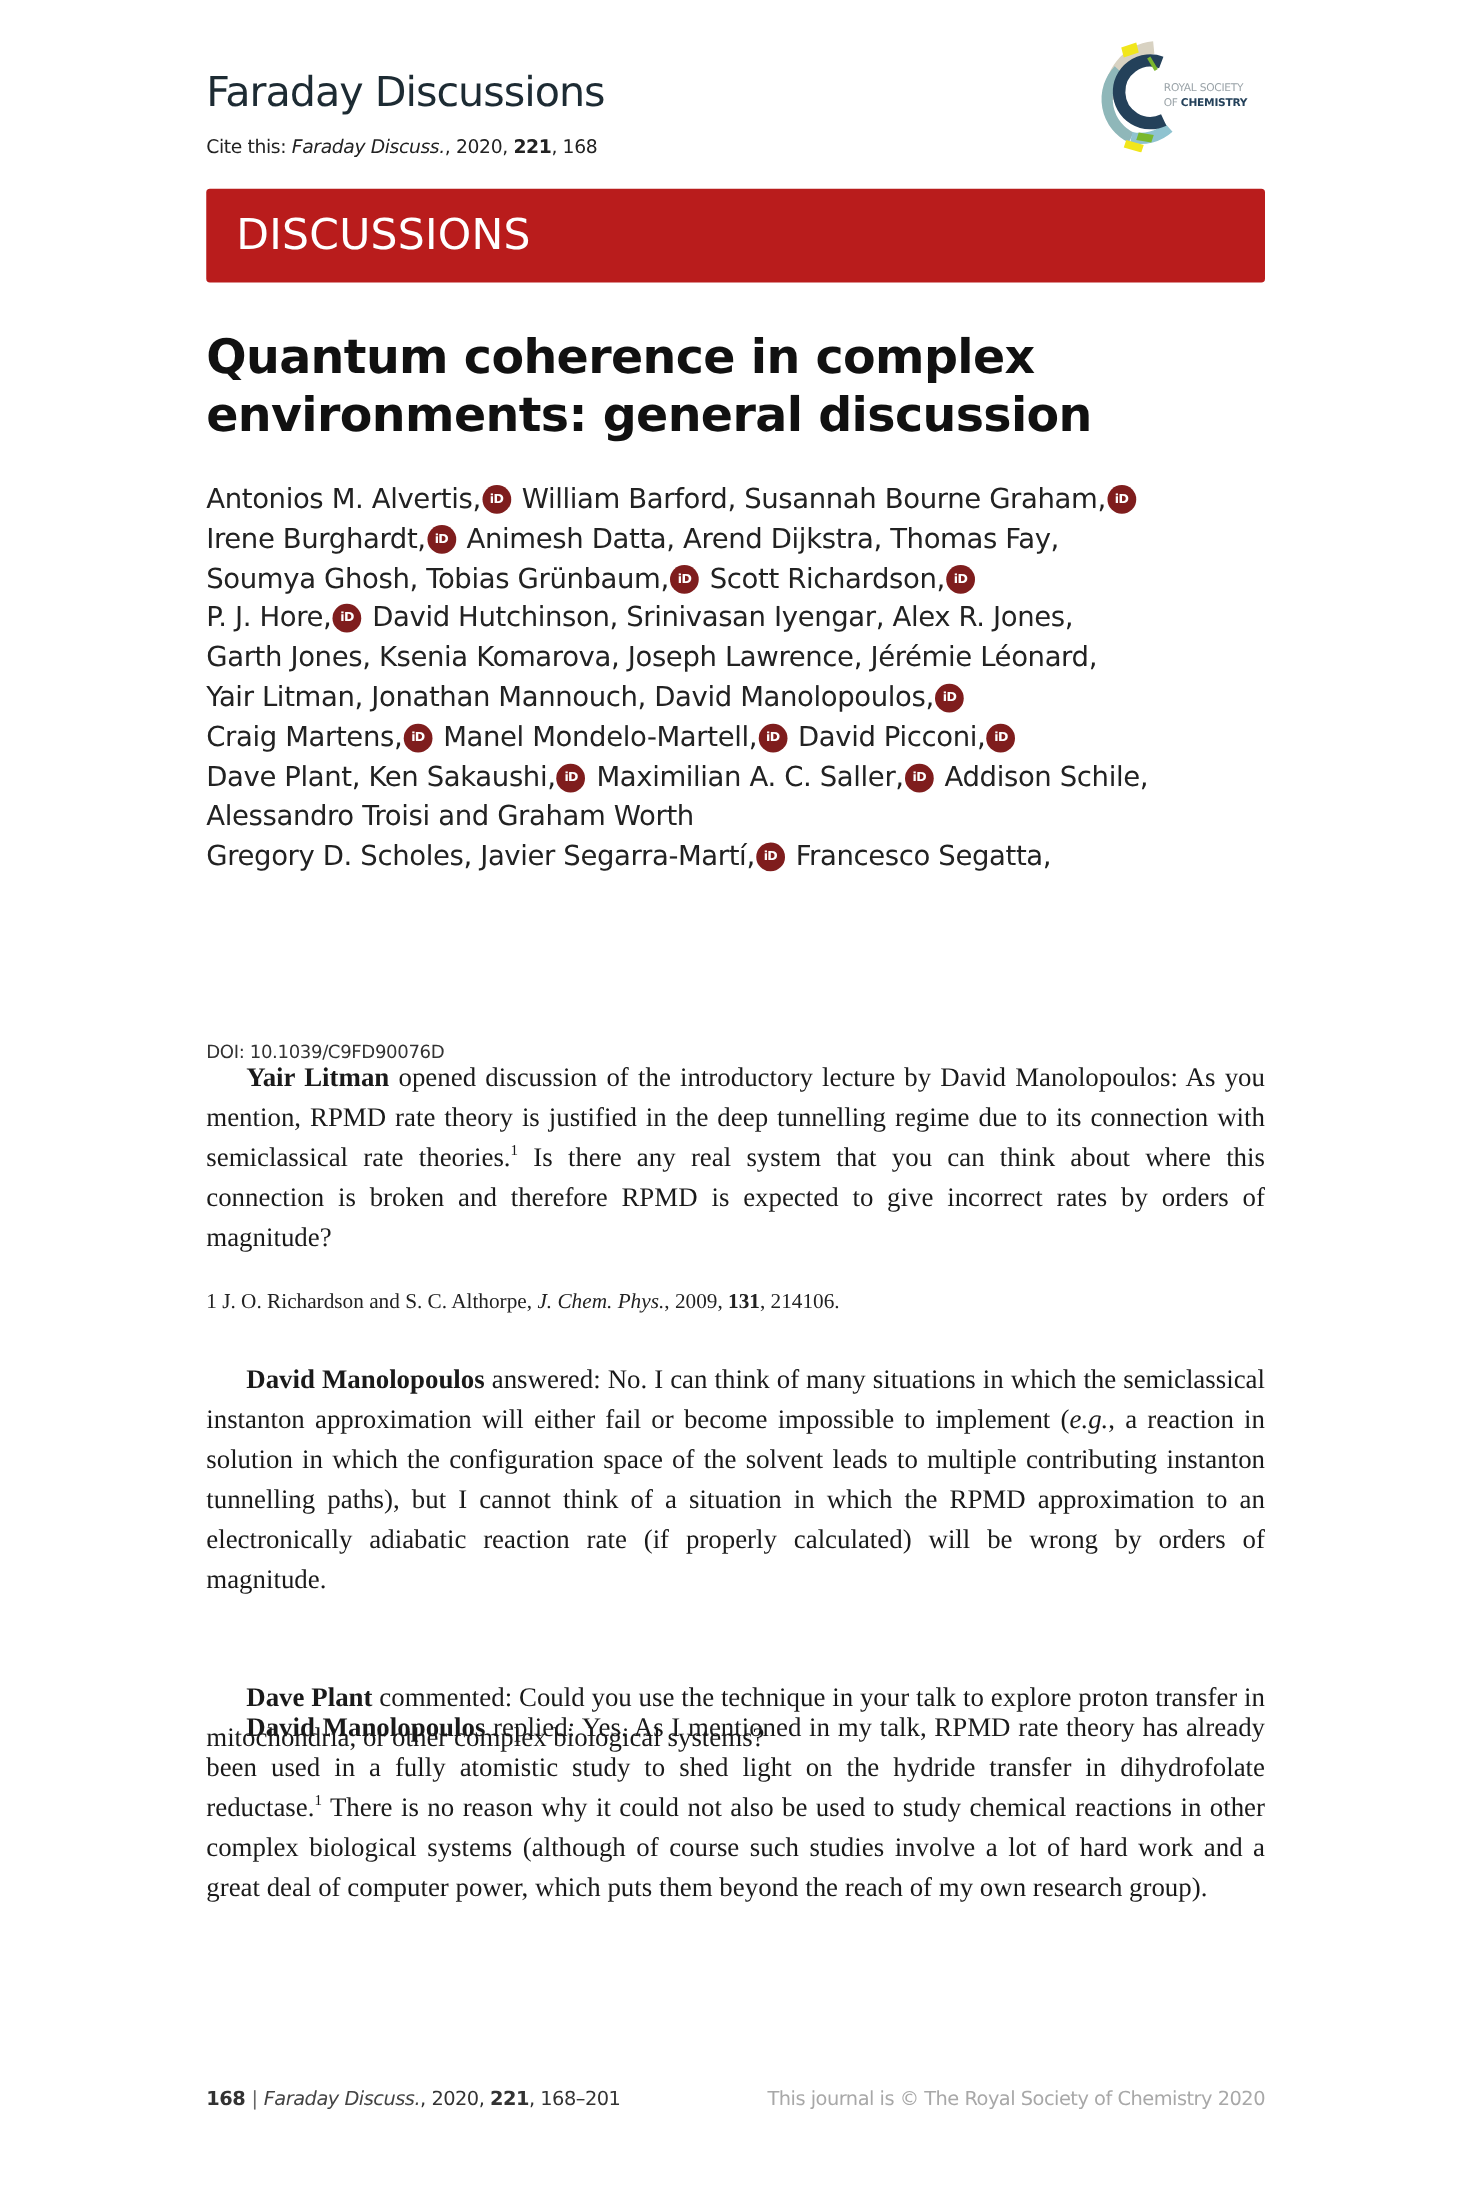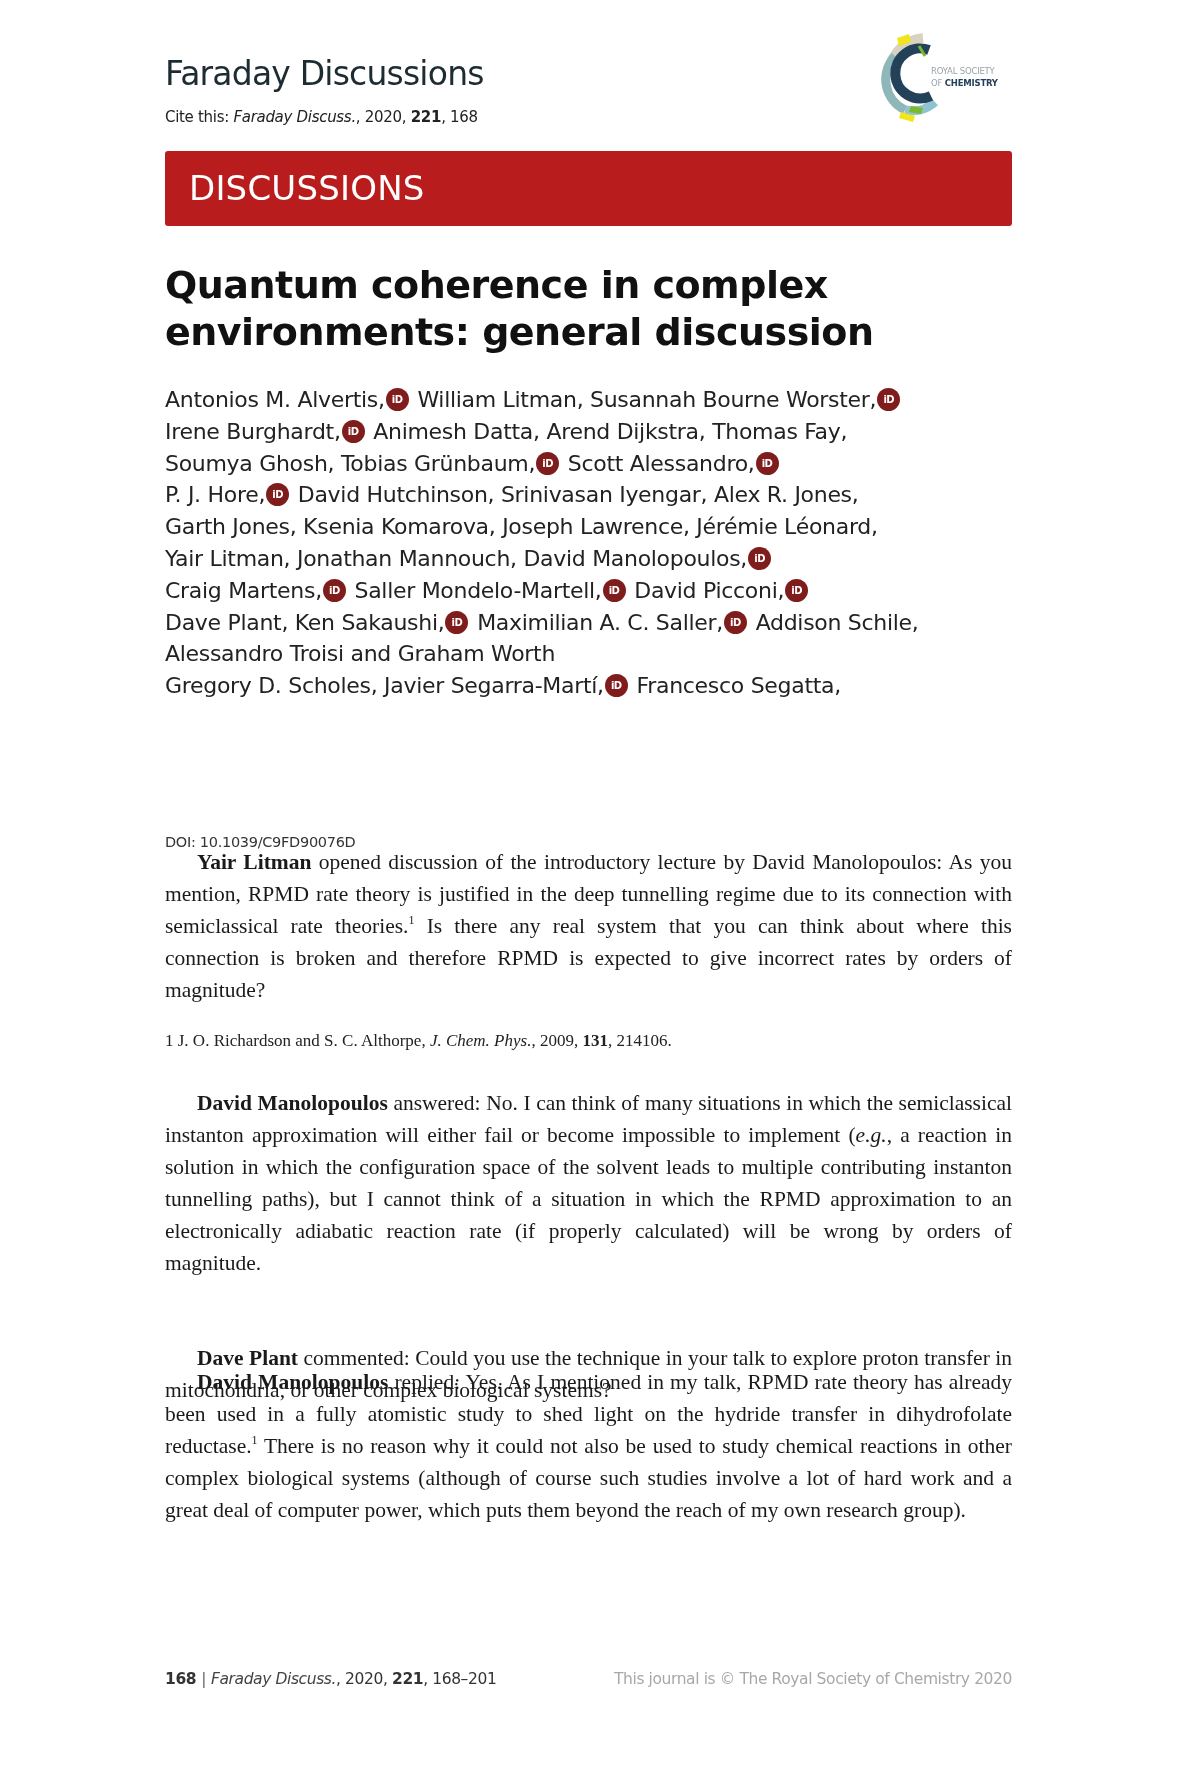--- a/index.html
+++ b/index.html
@@ -120,27 +120,27 @@
   <div class="banner">
     <div class="banner-label">DISCUSSIONS</div>
   </div>
 
   <h1 class="article-title" style="margin:0;font-weight:bold;">
     <span style="display:block">Quantum coherence in complex</span>
     <span style="display:block">environments: general discussion</span>
   </h1>
 
   <div class="authors" id="authors">
-      <span class="line"><span>Antonios M. Alvertis,</span><span class="orcid">iD</span><span> William Litman, Susannah Bourne Worster,</span><span class="orcid">iD</span></span>
+      <span class="line"><span>Antonios M. Alvertis,</span><span class="orcid">iD</span><span> William Barford, Susannah Bourne Graham,</span><span class="orcid">iD</span></span>
       <span class="line"><span>Irene Burghardt,</span><span class="orcid">iD</span><span> Animesh Datta, Arend Dijkstra, Thomas Fay,</span></span>
-      <span class="line"><span>Soumya Ghosh, Tobias Grünbaum,</span><span class="orcid">iD</span><span> Scott Alessandro,</span><span class="orcid">iD</span></span>
+      <span class="line"><span>Soumya Ghosh, Tobias Grünbaum,</span><span class="orcid">iD</span><span> Scott Richardson,</span><span class="orcid">iD</span></span>
       <span class="line"><span>P. J. Hore,</span><span class="orcid">iD</span><span> David Hutchinson, Srinivasan Iyengar, Alex R. Jones,</span></span>
       <span class="line"><span>Garth Jones, Ksenia Komarova, Joseph Lawrence, Jérémie Léonard,</span></span>
       <span class="line"><span>Yair Litman, Jonathan Mannouch, David Manolopoulos,</span><span class="orcid">iD</span></span>
-      <span class="line"><span>Craig Martens,</span><span class="orcid">iD</span><span> Saller Mondelo-Martell,</span><span class="orcid">iD</span><span> David Picconi,</span><span class="orcid">iD</span></span>
+      <span class="line"><span>Craig Martens,</span><span class="orcid">iD</span><span> Manel Mondelo-Martell,</span><span class="orcid">iD</span><span> David Picconi,</span><span class="orcid">iD</span></span>
       <span class="line"><span>Dave Plant, Ken Sakaushi,</span><span class="orcid">iD</span><span> Maximilian A. C. Saller,</span><span class="orcid">iD</span><span> Addison Schile,</span></span>
       <span class="line"><span>Alessandro Troisi and Graham Worth</span></span>
       <span class="line"><span>Gregory D. Scholes, Javier Segarra-Martí,</span><span class="orcid">iD</span><span> Francesco Segatta,</span></span>
     </div>
 
   <div class="doi">DOI: 10.1039/C9FD90076D</div>
 
   <p class="body-text para p1"><b>Yair Litman</b><span> opened discussion of the introductory lecture by David Manolopoulos: As you mention, RPMD rate theory is justified in the deep tunnelling regime due to its connection with semiclassical rate theories.</span><sup>1</sup><span> Is there any real system that you can think about where this connection is broken and therefore RPMD is expected to give incorrect rates by orders of magnitude?</span></p>
 
   <div class="footnote"><span>1 J. O. Richardson and S. C. Althorpe, </span><span class="it">J. Chem. Phys.</span><span>, 2009, </span><b>131</b><span>, 214106.</span></div>

